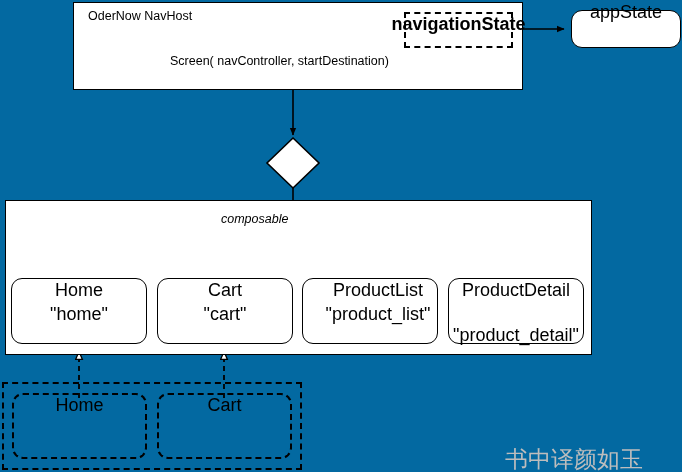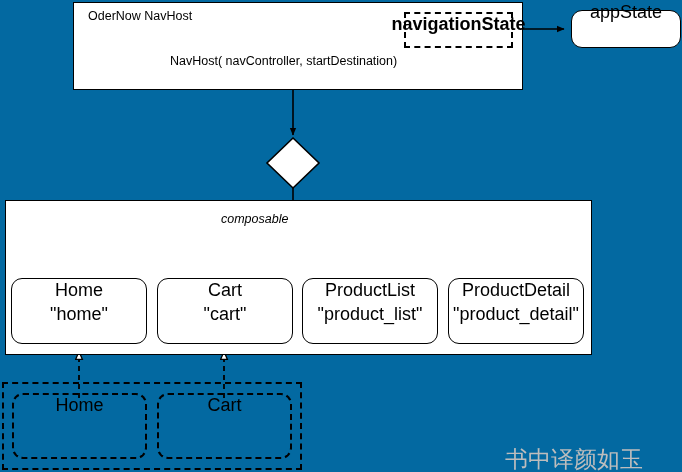--- a/index.html
+++ b/index.html
@@ -112,21 +112,21 @@
     <line x1="516" y1="236" x2="516" y2="272" stroke="#000000" stroke-width="1.6" marker-end="url(#arrowSolid)"></line>
 
     <line x1="79" y1="398" x2="79" y2="352" stroke="#000000" stroke-width="1.8" stroke-dasharray="5,4" marker-end="url(#arrowOpenUp)"></line>
     <line x1="224" y1="398" x2="224" y2="352" stroke="#000000" stroke-width="1.8" stroke-dasharray="5,4" marker-end="url(#arrowOpenUp)"></line>
 
     <polygon points="293,138 319,163 293,188 267,163" fill="#ffffff" stroke="#000000" stroke-width="1.6"></polygon>
   </svg>
 
   <div class="box box-plain" style="left:73px; top:2px; width:450px; height:88px;"></div>
   <div class="lbl" style="left:88px; top:9px;">OderNow NavHost</div>
-  <div class="lbl" style="left:170px; top:54px;">NavHost( navController, startDestination)</div>
+  <div class="lbl" style="left:170px; top:54px;">Screen( navController, startDestination)</div>
 
   <div class="box-dashed" style="position:absolute; left:404px; top:12px; width:109px; height:36px; box-sizing:border-box;"></div>
   <div class="center-text" style="left:404px; top:12px; width:109px; height:36px;">
     <span class="lbl-bold" style="position:static; font-weight:bold;">navigationState</span>
   </div>
 
   <div class="box box-round" style="left:571px; top:10px; width:110px; height:38px;"></div>
   <div class="center-text" style="left:571px; top:0; width:110px; height:38px;">
     <span style="position:static;">appState</span>
   </div>
@@ -141,27 +141,27 @@
     <span style="position:static;">"home"</span>
   </div>
 
   <div class="box box-round" style="left:157px; top:278px; width:136px; height:66px;"></div>
   <div class="center-text" style="left:157px; top:278px; width:136px; height:66px;">
     <span style="position:static;">Cart</span>
     <span style="position:static;">"cart"</span>
   </div>
 
   <div class="box box-round" style="left:302px; top:278px; width:136px; height:66px;"></div>
-  <div class="center-text" style="left:302px; top:278px; width:136px; height:82px;">
+  <div class="center-text" style="left:310px; top:278px; width:136px; height:82px;">
     <span style="position:static;">ProductList</span>
     <span style="position:static;">"product_list"</span>
   </div>
 
   <div class="box box-round" style="left:448px; top:278px; width:136px; height:66px;"></div>
-  <div class="center-text" style="left:448px; top:278px; width:136px; height:66px;">
+  <div class="center-text" style="left:448px; top:278px; width:136px; height:66px;gap:21px;">
     <span style="position:static;">ProductDetail</span>
     <span style="position:static;">"product_detail"</span>
   </div>
 
   <div class="box-dashed" style="position:absolute; left:2px; top:382px; width:300px; height:88px; box-sizing:border-box;"></div>
 
   <div class="box-dashed-round" style="position:absolute; left:12px; top:393px; width:135px; height:66px; box-sizing:border-box;"></div>
   <div class="center-text" style="left:12px; top:393px; width:135px; height:66px;">
     <span style="position:static;">Home</span>
   </div>

